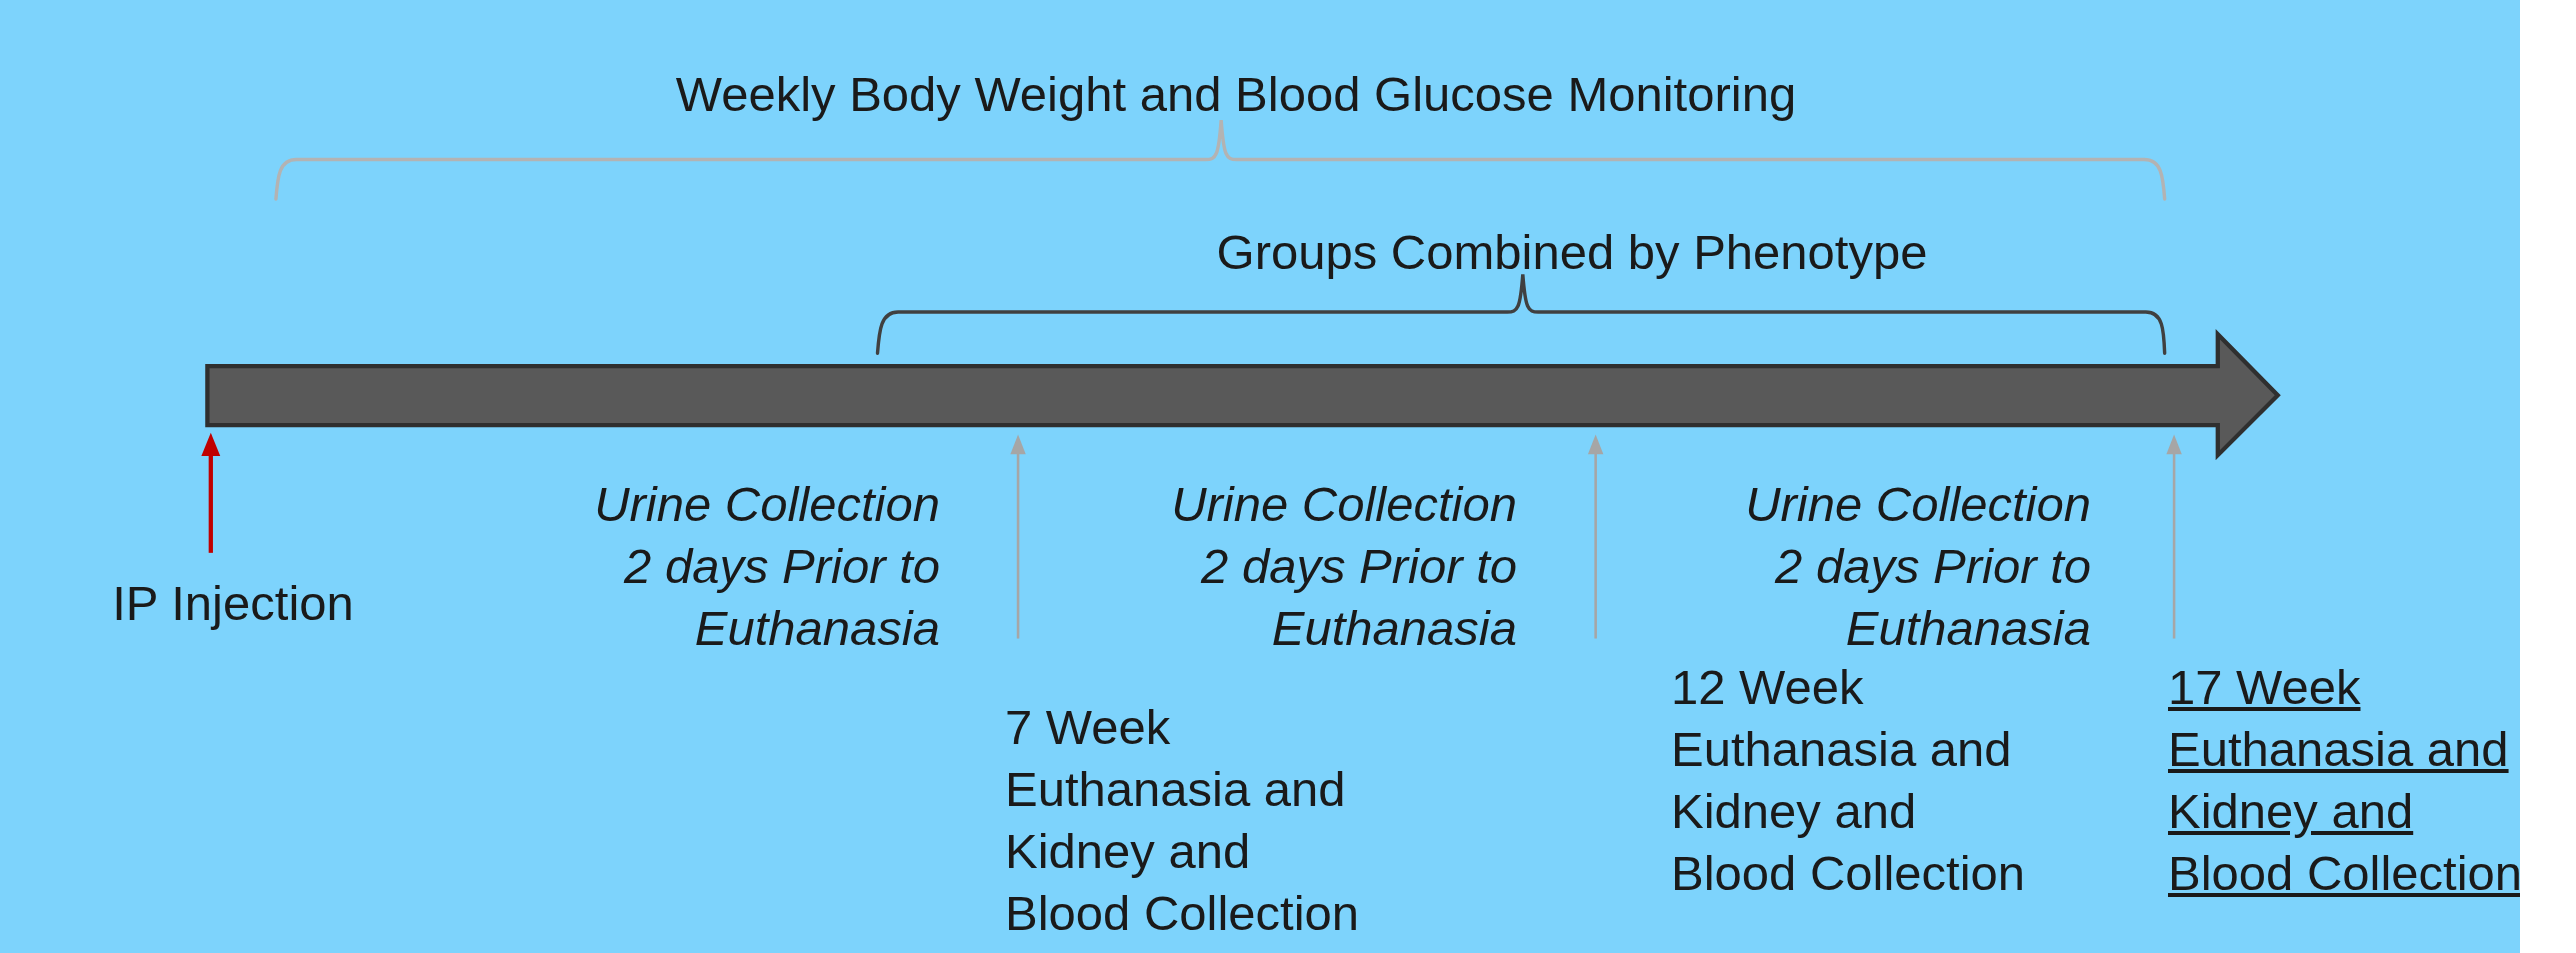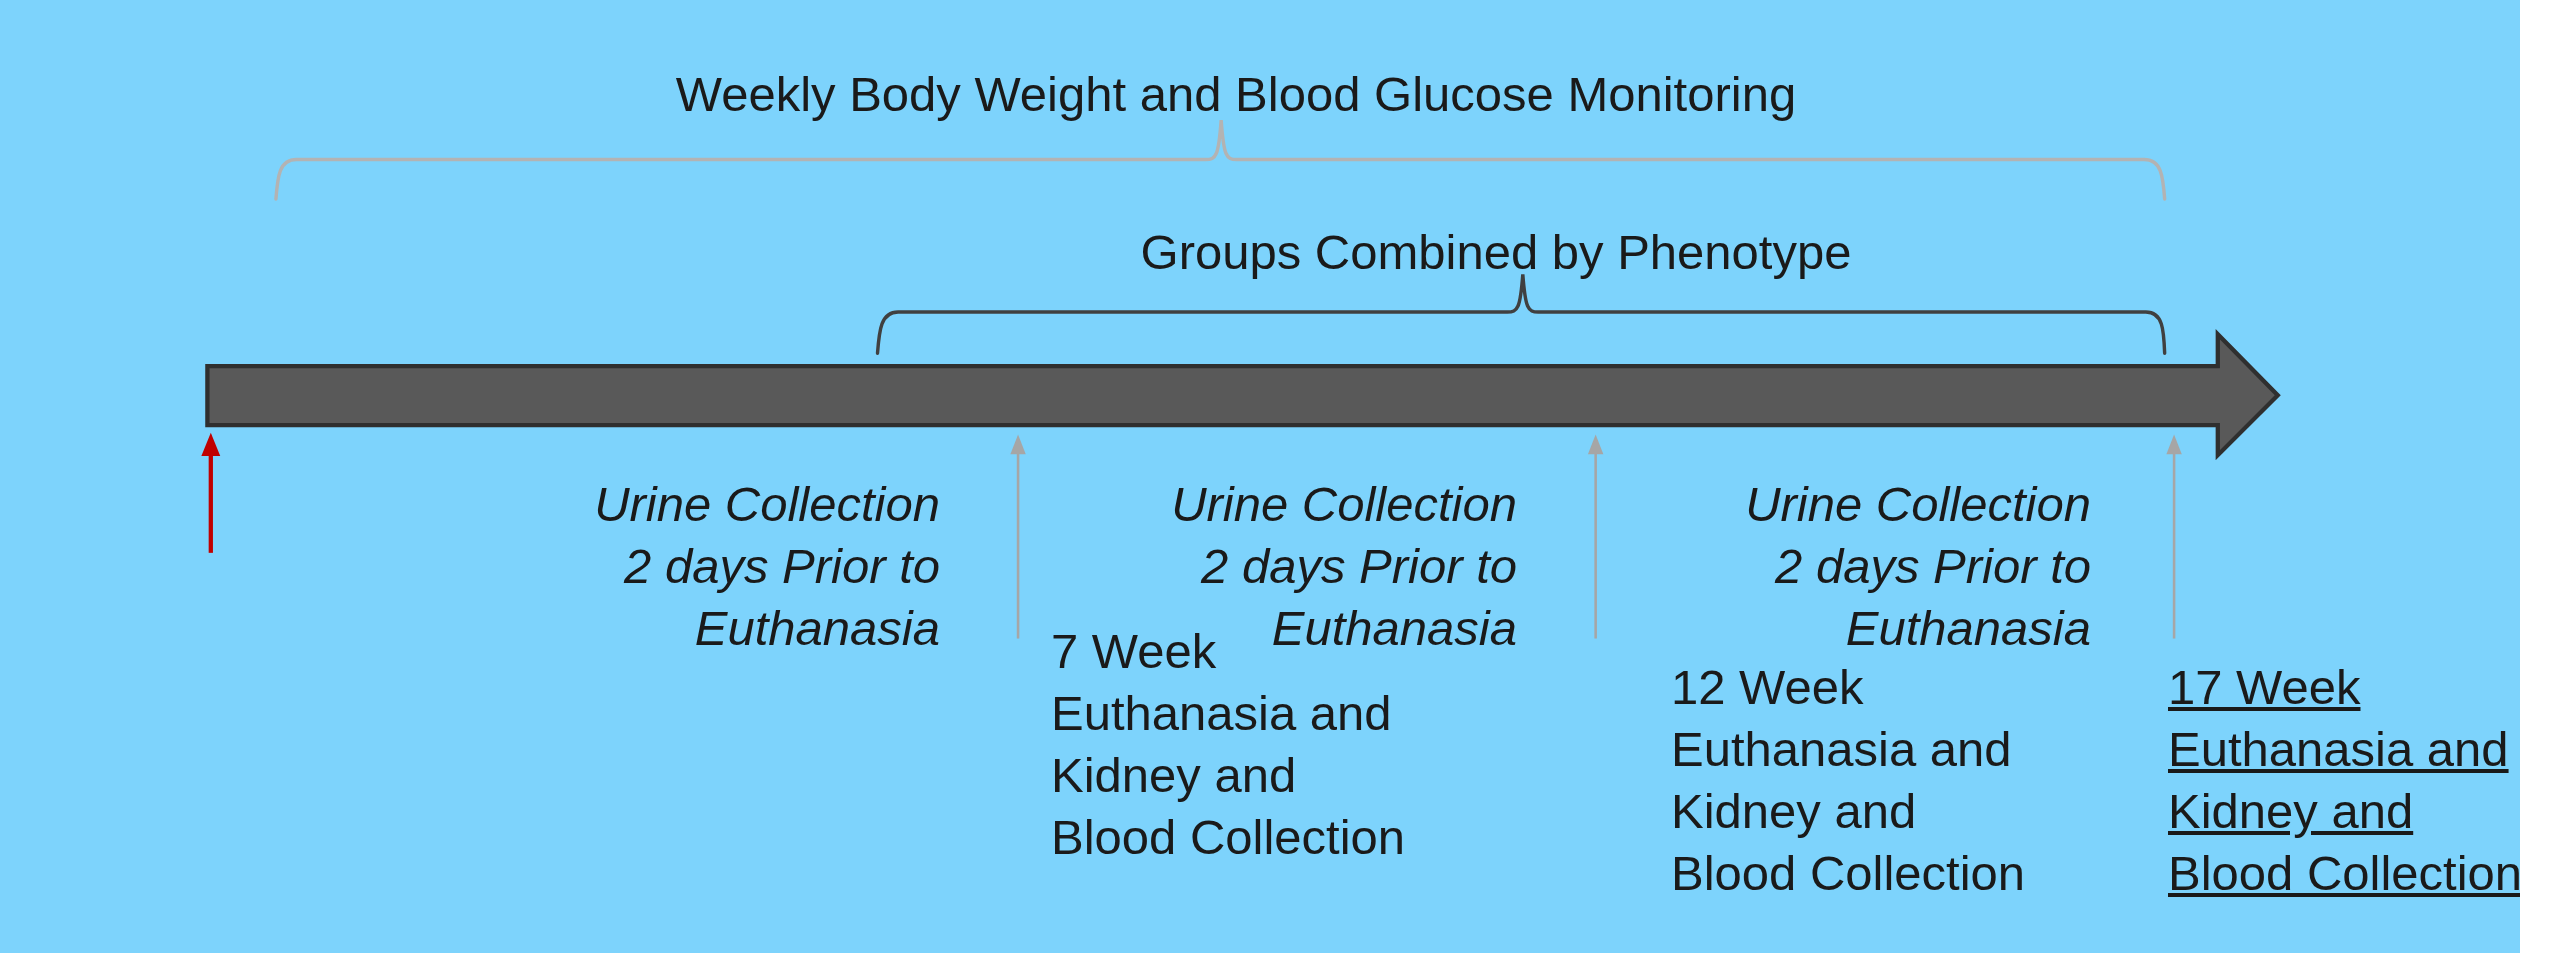--- a/index.html
+++ b/index.html
@@ -56,44 +56,45 @@
     </g>
 
     <g>
       <line x1="2537" y1="745" x2="2537" y2="528" stroke-width="3" stroke="#a6a6a6"></line>
       <polygon points="2537,507 2528,530 2546,530" fill="#a6a6a6"></polygon>
     </g>
   </svg>
 
   <div class="txt centered" style="left:1236px; top:63px;">Weekly Body Weight and Blood Glucose Monitoring</div>
 
-  <div class="txt centered" style="left:1496px; top:221px;">Groups Combined by Phenotype</div>
+  <div class="txt centered" style="left:1572px; top:221px;">Groups Combined by Phenotype</div>
 
   <div class="txt centered" style="left:233px; top:572px;">
+    <div>IP Injection</div>
   </div>
 
   <div class="txt right-al" style="right:1580px; top:473px;">
     <div>Urine Collection</div>
     <div>2 days Prior to</div>
     <div>Euthanasia</div>
   </div>
 
   <div class="txt right-al" style="right:1003px; top:473px;">
     <div>Urine Collection</div>
     <div>2 days Prior to</div>
     <div>Euthanasia</div>
   </div>
 
   <div class="txt right-al" style="right:429px; top:473px;">
     <div>Urine Collection</div>
     <div>2 days Prior to</div>
     <div>Euthanasia</div>
   </div>
 
-  <div class="txt left-al" style="left:1005px; top:620px;margin-left:46px;">
+  <div class="txt left-al" style="left:1005px; top:696px;">
     <div>7 Week</div>
     <div>Euthanasia and</div>
     <div>Kidney and</div>
     <div>Blood Collection</div>
   </div>
 
   <div class="txt left-al" style="left:1671px; top:656px;">
     <div>12 Week</div>
     <div>Euthanasia and</div>
     <div>Kidney and</div>

